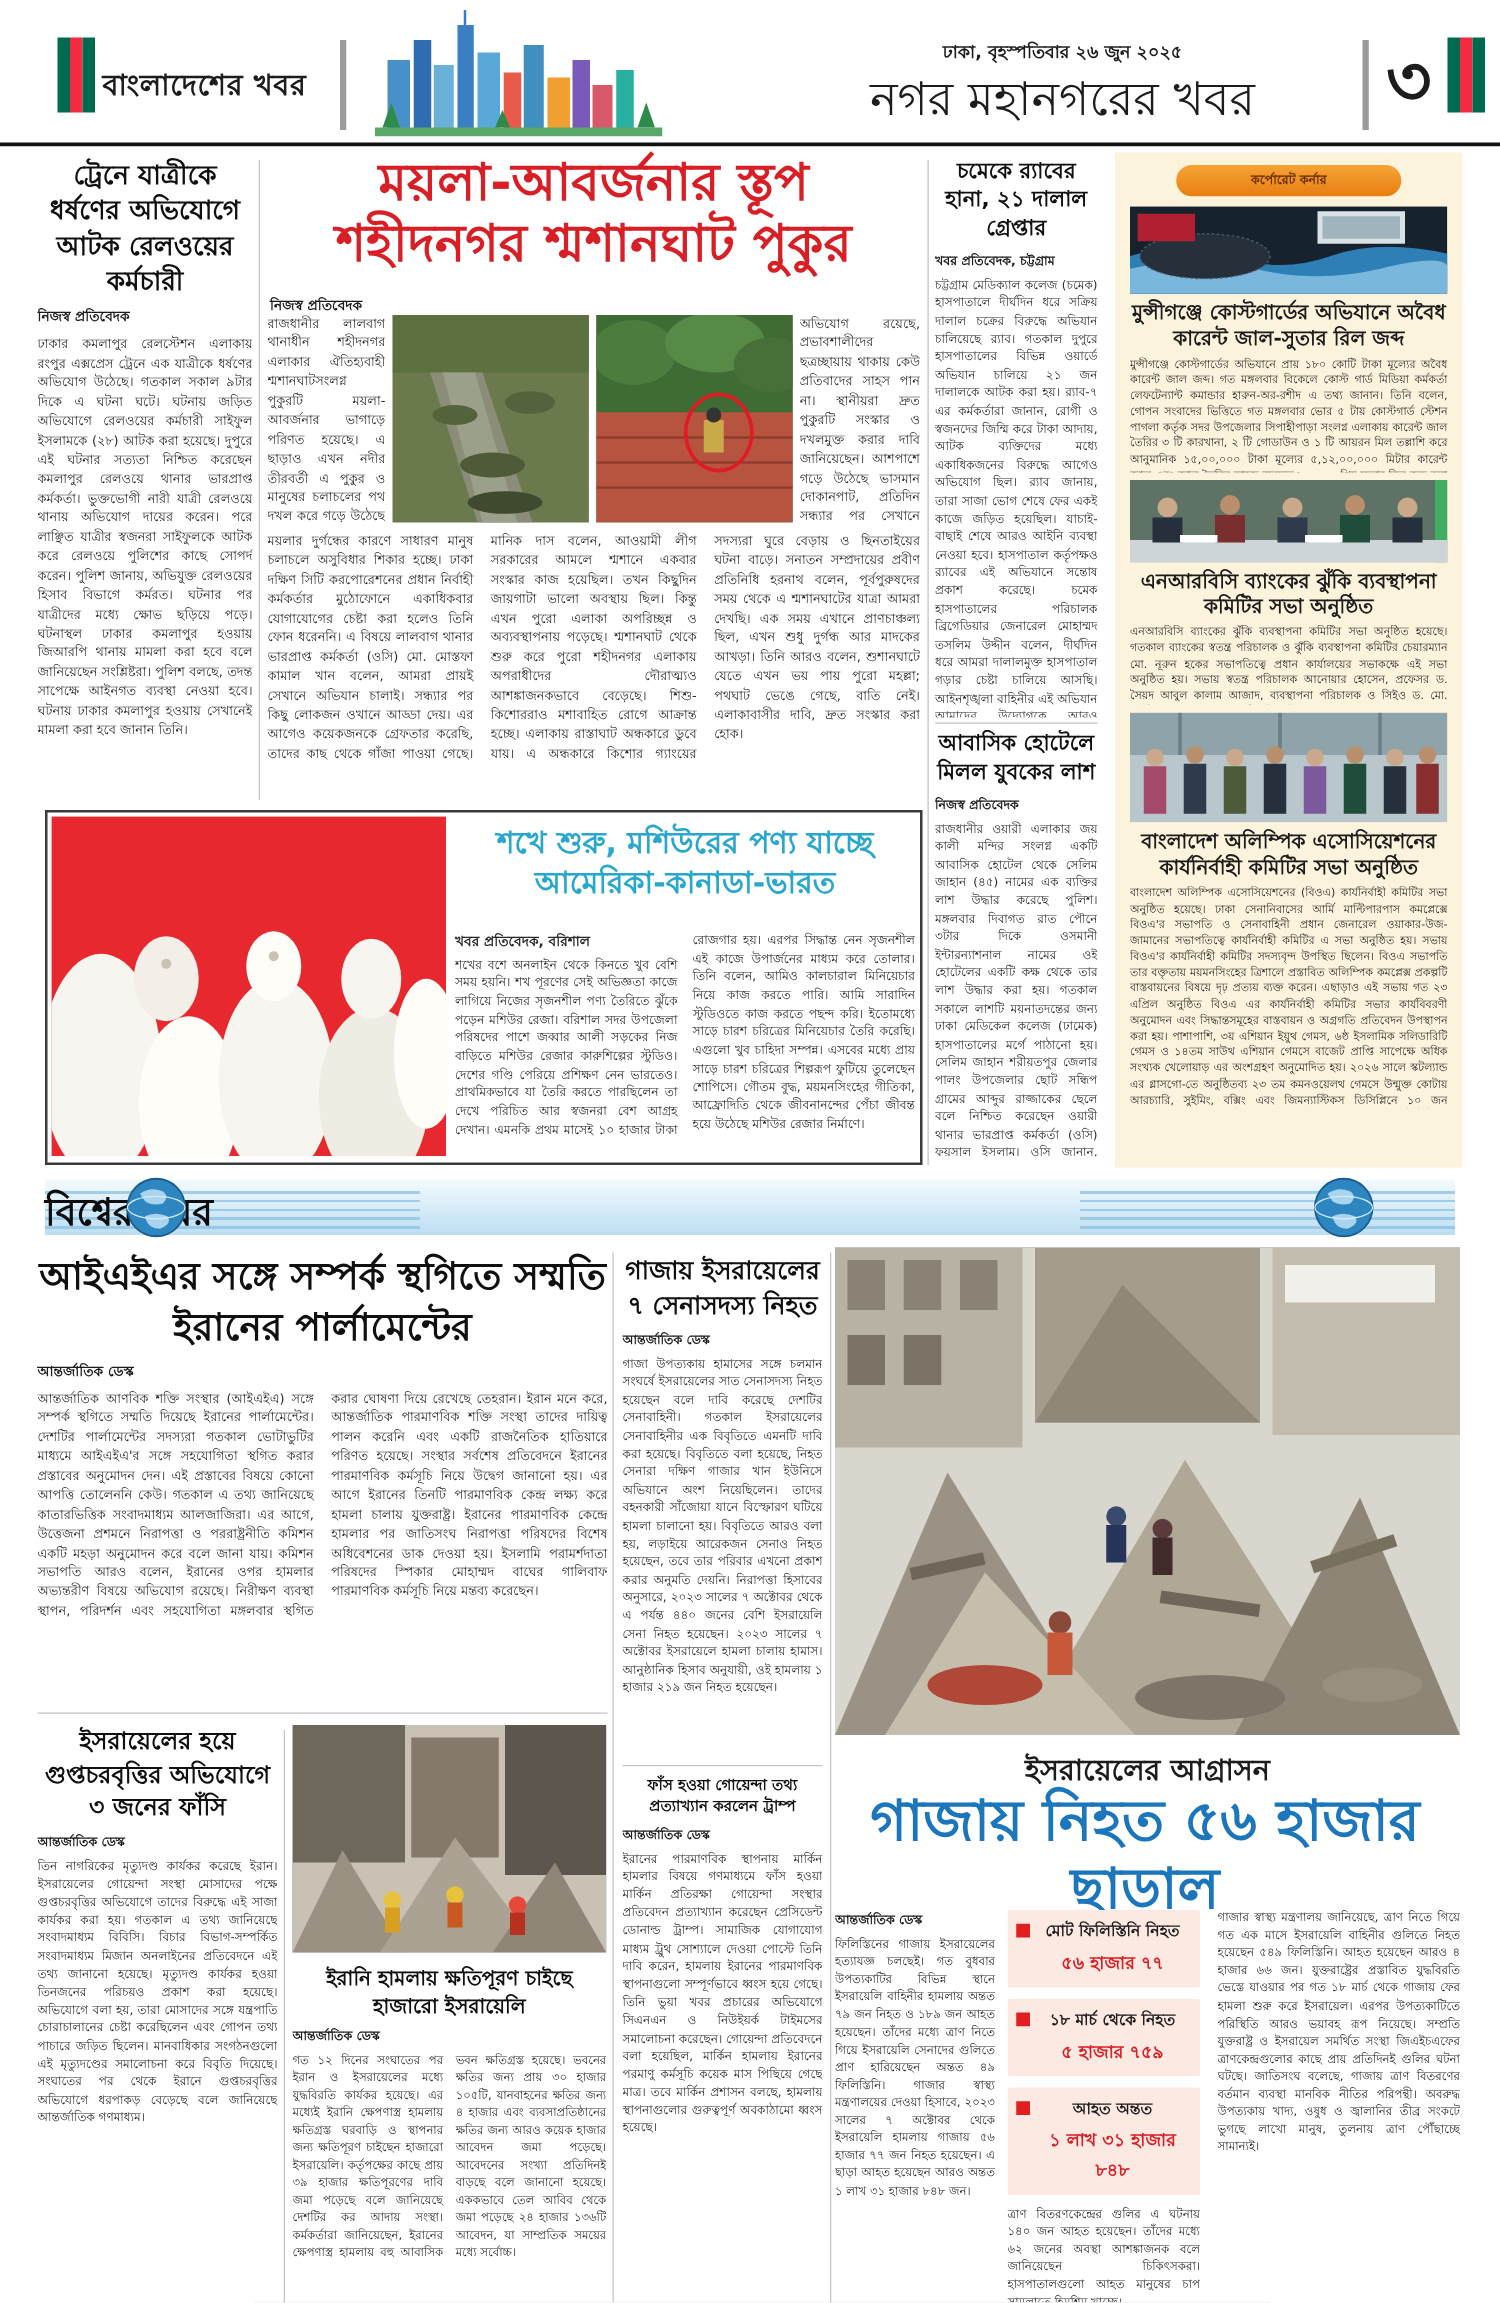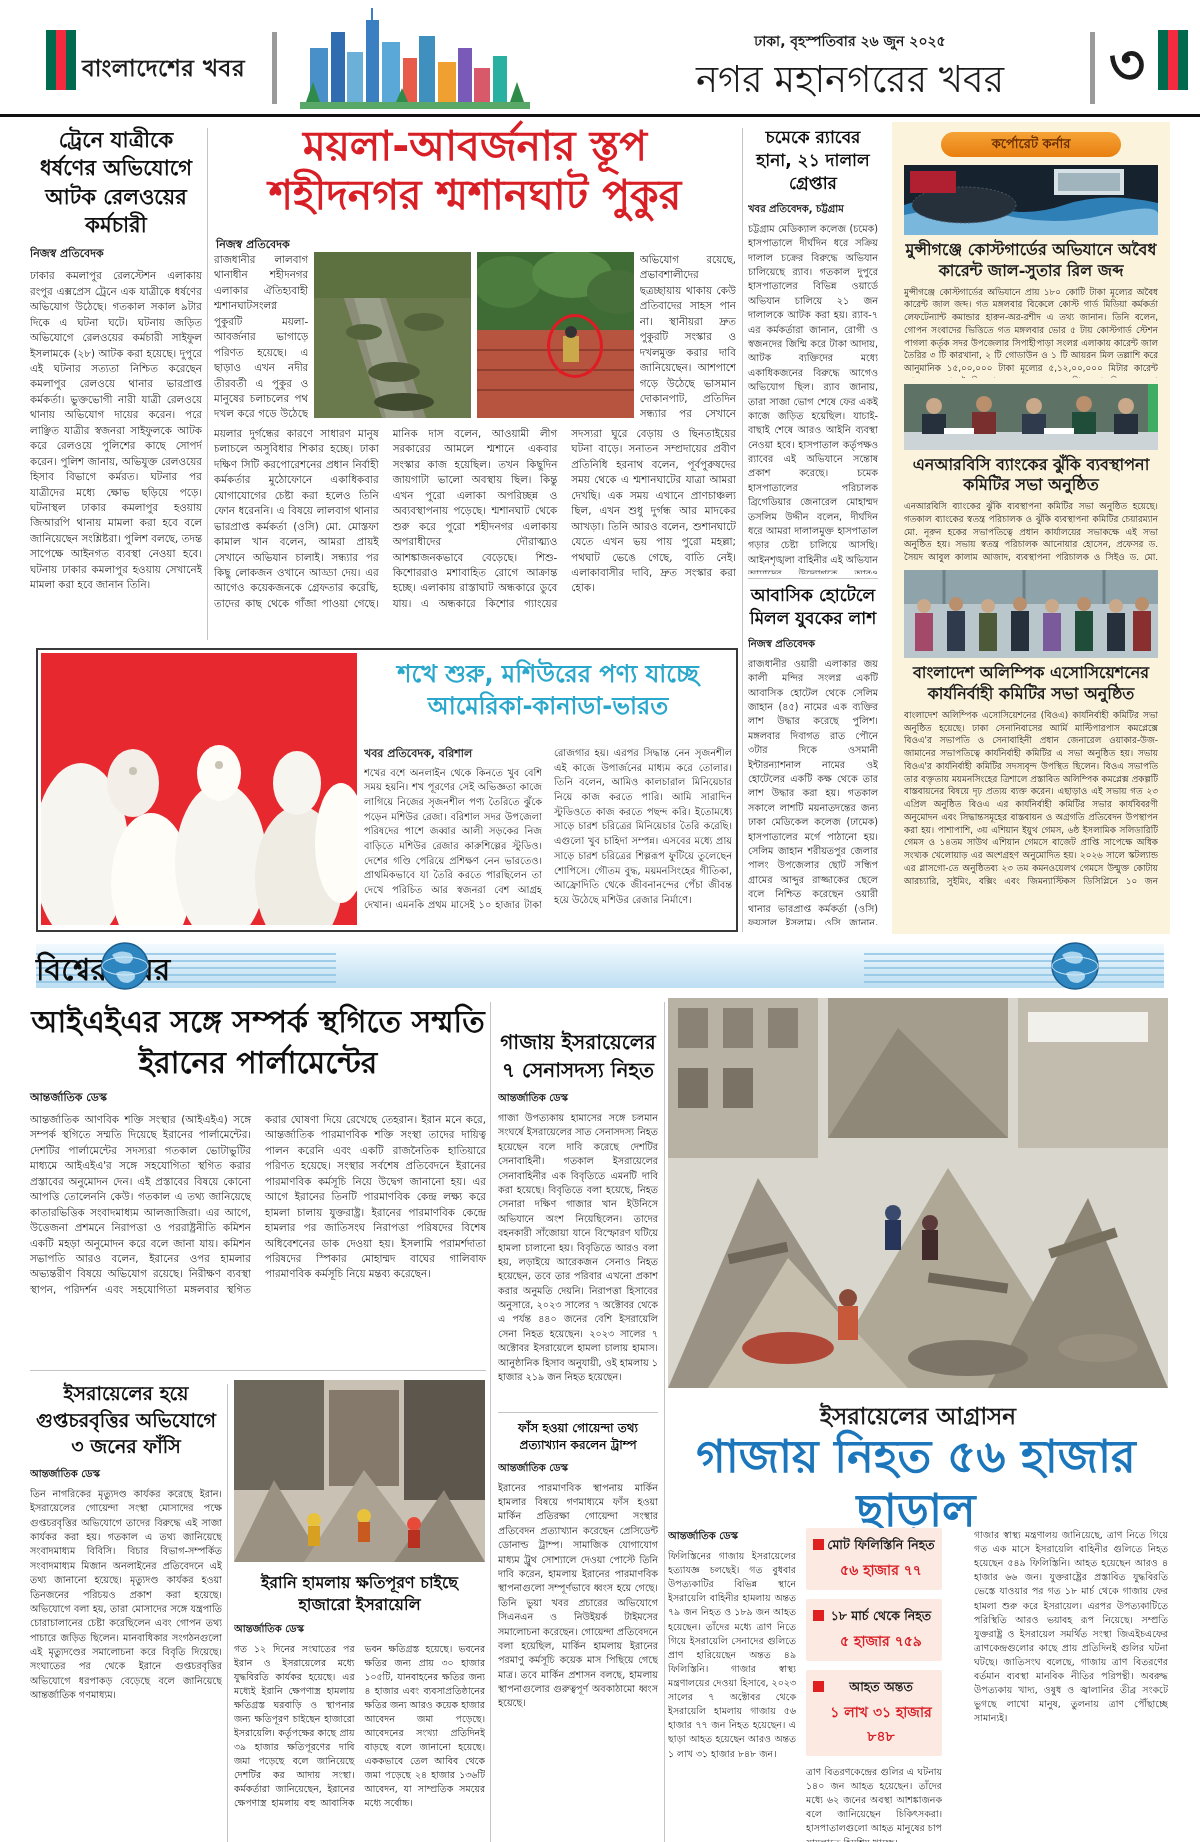--- a/index.html
+++ b/index.html
@@ -31,21 +31,21 @@
   .photo{position:relative;overflow:hidden;background:#888;}
   .main-body{position:absolute;left:214px;top:426px;width:522px;height:218px;column-count:3;column-gap:14px;}
   .rab{position:absolute;left:748px;top:126px;width:130px;height:448px;overflow:hidden;}
   .rab .headline,.hotel .headline{font-size:17px;line-height:1.35;}
   .rab .body-txt,.hotel .body-txt{font-size:9.6px;}
   .hotel{position:absolute;left:748px;top:584px;width:130px;height:348px;overflow:hidden;}
   
   .corporate{position:absolute;left:892px;top:122px;width:278px;height:812px;background:#fcf3dc;
              padding:10px 12px;box-sizing:border-box;overflow:hidden;}
   .badge{width:180px;height:25px;margin:0 auto 8px auto;border-radius:13px;
-         background:linear-gradient(#f6a336,#e87f10);color:#6b2d00;font-weight:bold;font-size:13px;
+         background:linear-gradient(#f6a336,#e87f10);color:#6b2d00;font-weight:bold;font-size:10px;
          display:flex;align-items:center;justify-content:center;}
   .corp-title{font-size:16px;font-weight:bold;line-height:1.3;text-align:center;margin:5px 0 4px 0;}
   .corp-body{font-size:8.8px;line-height:1.45;text-align:justify;color:#2a2a2a;overflow:hidden;}
   .corp-photo{width:100%;overflow:hidden;position:relative;}
   
   .feature{position:absolute;left:36px;top:648px;width:702px;height:284px;border:2px solid #3a3a3a;box-sizing:border-box;}
   .feature-photo{position:absolute;left:3px;top:3px;width:316px;height:272px;overflow:hidden;}
   .feature-head{position:absolute;left:326px;top:8px;width:368px;font-size:24px;line-height:1.35;color:#2aa8cc;}
   .feature-body{position:absolute;left:326px;top:96px;width:368px;height:180px;column-count:2;column-gap:12px;}
   
@@ -59,30 +59,30 @@
   .iaea{position:absolute;left:30px;top:1002px;width:456px;}
   .iaea .headline{font-size:30px;line-height:1.35;}
   .iaea-body{column-count:2;column-gap:14px;height:216px;margin-top:4px;}
   .spy{position:absolute;left:30px;top:1380px;width:192px;height:462px;overflow:hidden;}
   .spy .headline{font-size:19px;line-height:1.4;}
   .iran-photo{position:absolute;left:234px;top:1380px;width:251px;height:182px;}
   .comp{position:absolute;left:234px;top:1572px;width:251px;height:270px;overflow:hidden;}
   .comp .headline{font-size:16px;line-height:1.35;}
   .comp-body{column-count:2;column-gap:10px;height:178px;font-size:9.3px;}
   .gaza7{position:absolute;left:498px;top:1002px;width:160px;height:404px;overflow:hidden;}
-  .gaza7 .headline{font-size:20px;line-height:1.4;margin-top:26px;}
+  .gaza7 .headline{font-size:20px;line-height:1.4;}
   .trump{position:absolute;left:498px;top:1420px;width:160px;height:422px;overflow:hidden;}
   .trump .headline{font-size:12px;line-height:1.4;}
   .big-photo{position:absolute;left:668px;top:998px;width:500px;height:390px;}
   .kicker{position:absolute;left:668px;top:1398px;width:500px;text-align:center;font-size:23px;font-weight:bold;}
   .gaza-head{position:absolute;left:660px;top:1430px;width:512px;text-align:center;
              font-size:45px;font-weight:bold;color:#1b76bb;line-height:1.2;}
   .gaza-col{position:absolute;top:1528px;height:314px;overflow:hidden;}
   .gcol1{left:668px;width:128px;}
-  .gcol2{left:806px;width:136px;}
+  .gcol2{left:806px;width:154px;}
   .gcol3{left:974px;width:194px;}
   .gaza-col .body-txt{font-size:9.4px;}
   .stat-box{position:relative;background:#fce9e2;border-radius:2px;margin-bottom:9px;padding:8px 6px 7px 20px;}
   .stat-sq{position:absolute;left:7px;top:11px;width:11px;height:11px;background:#e02020;}
   .stat-label{font-size:12.5px;font-weight:bold;text-align:center;color:#1c1c1c;}
   .stat-value{font-size:14px;font-weight:bold;text-align:center;color:#d81f26;margin-top:3px;}
 </style>
 </head>
 <body>
 

